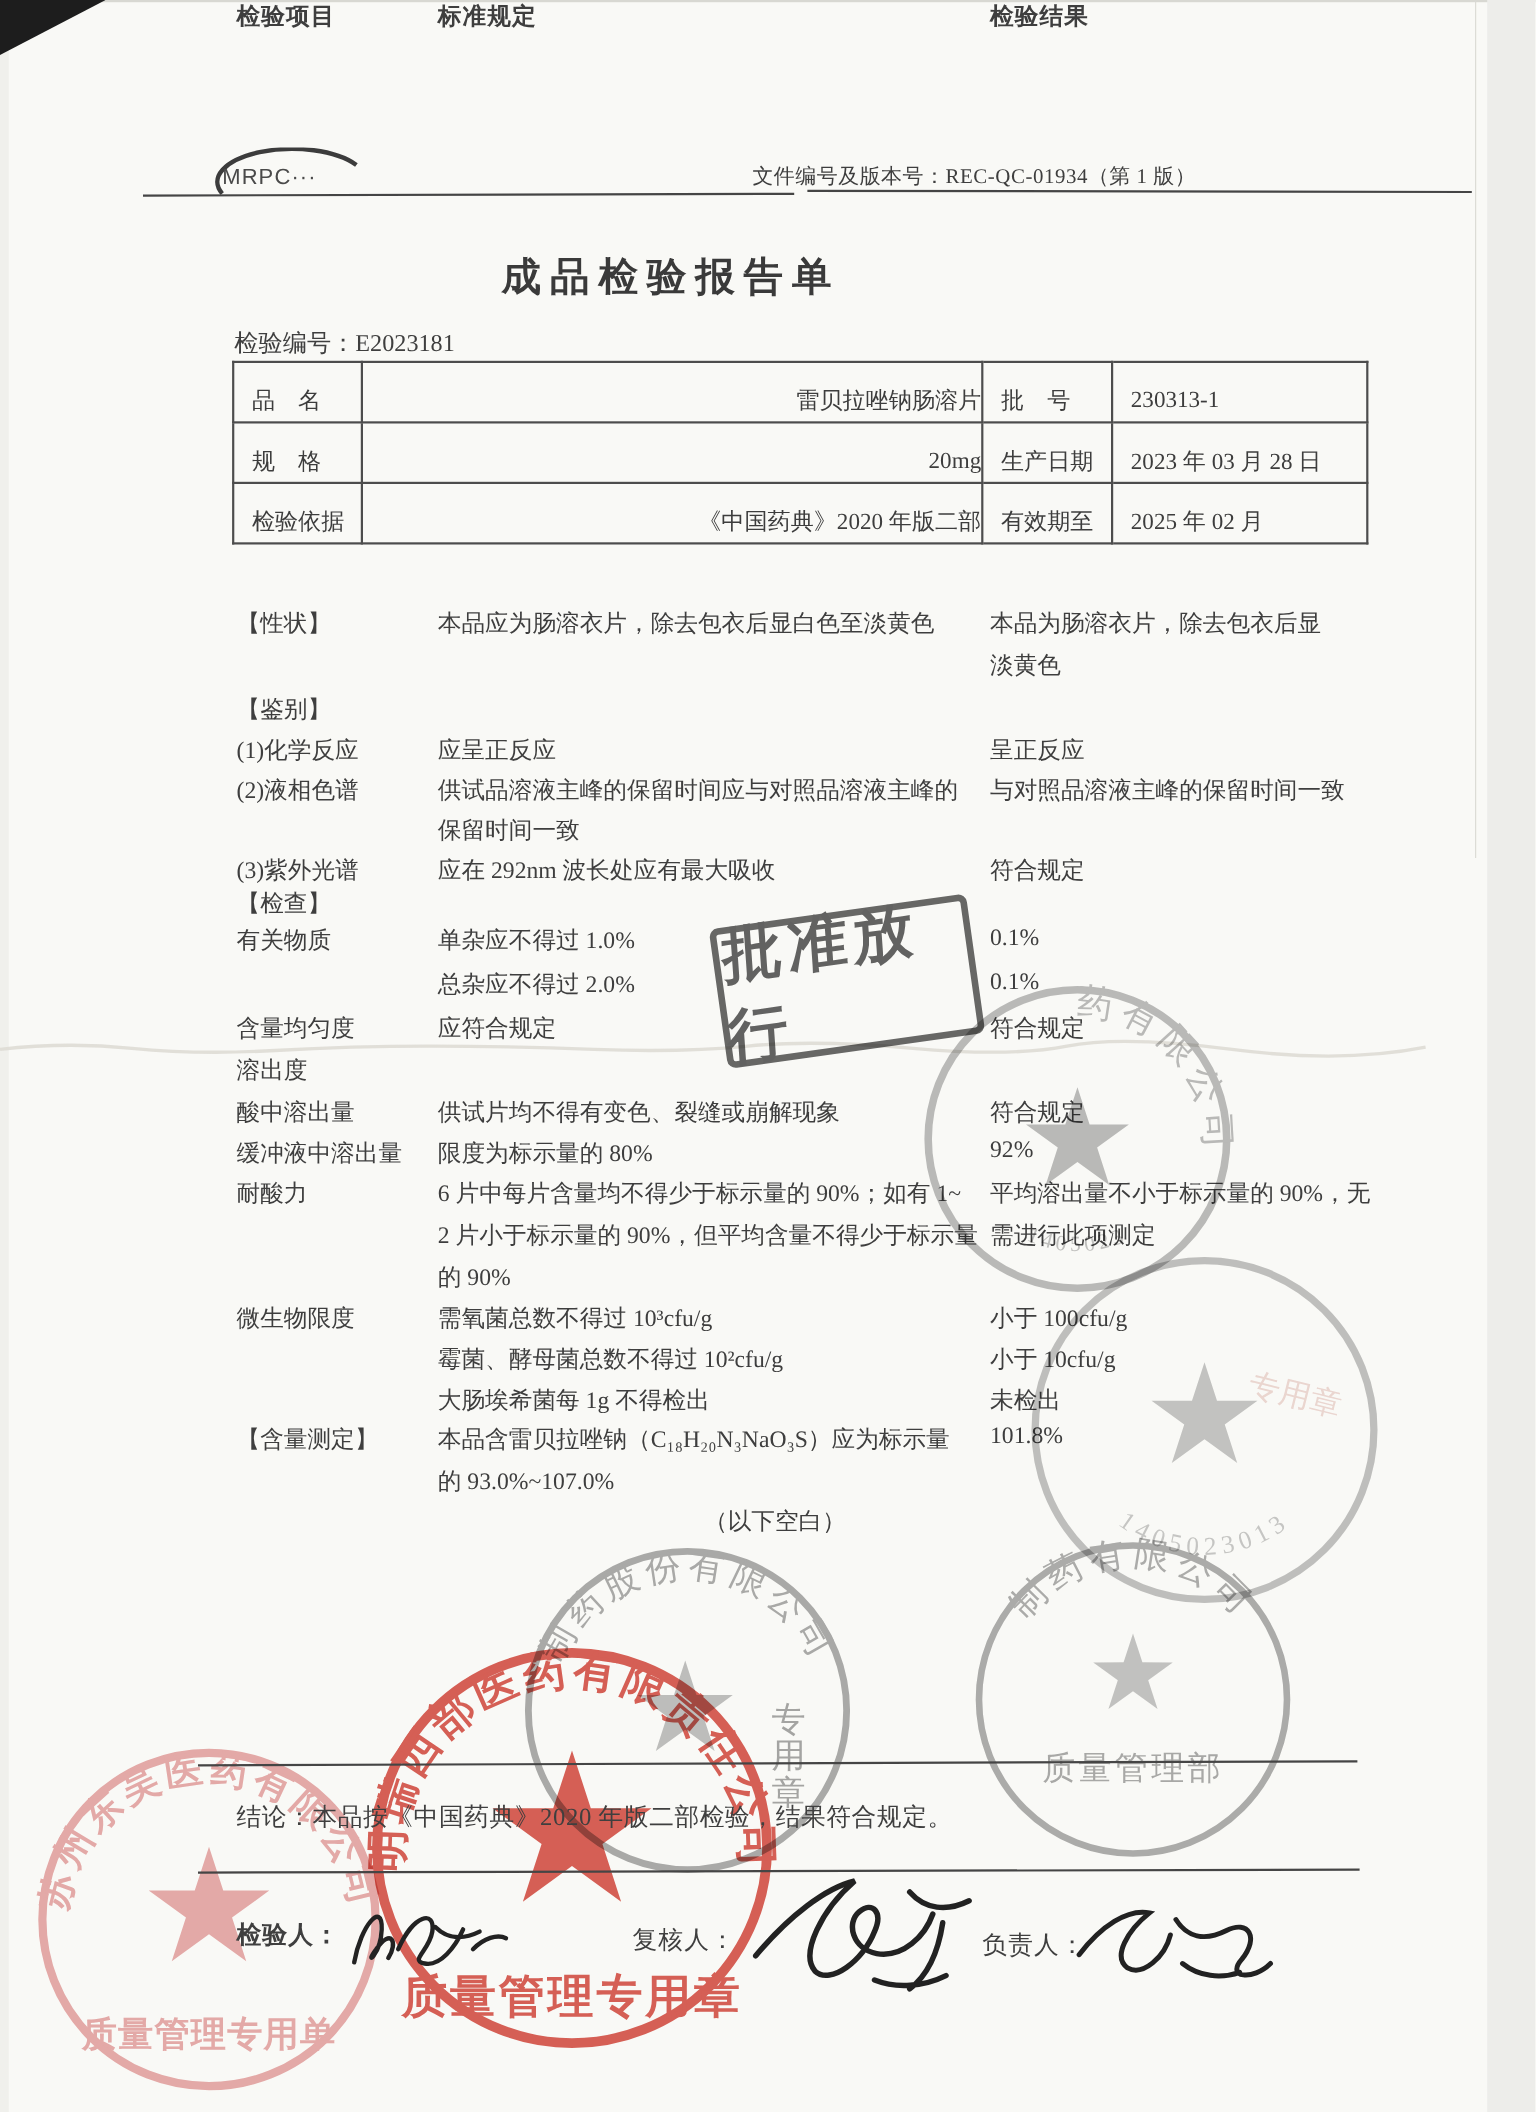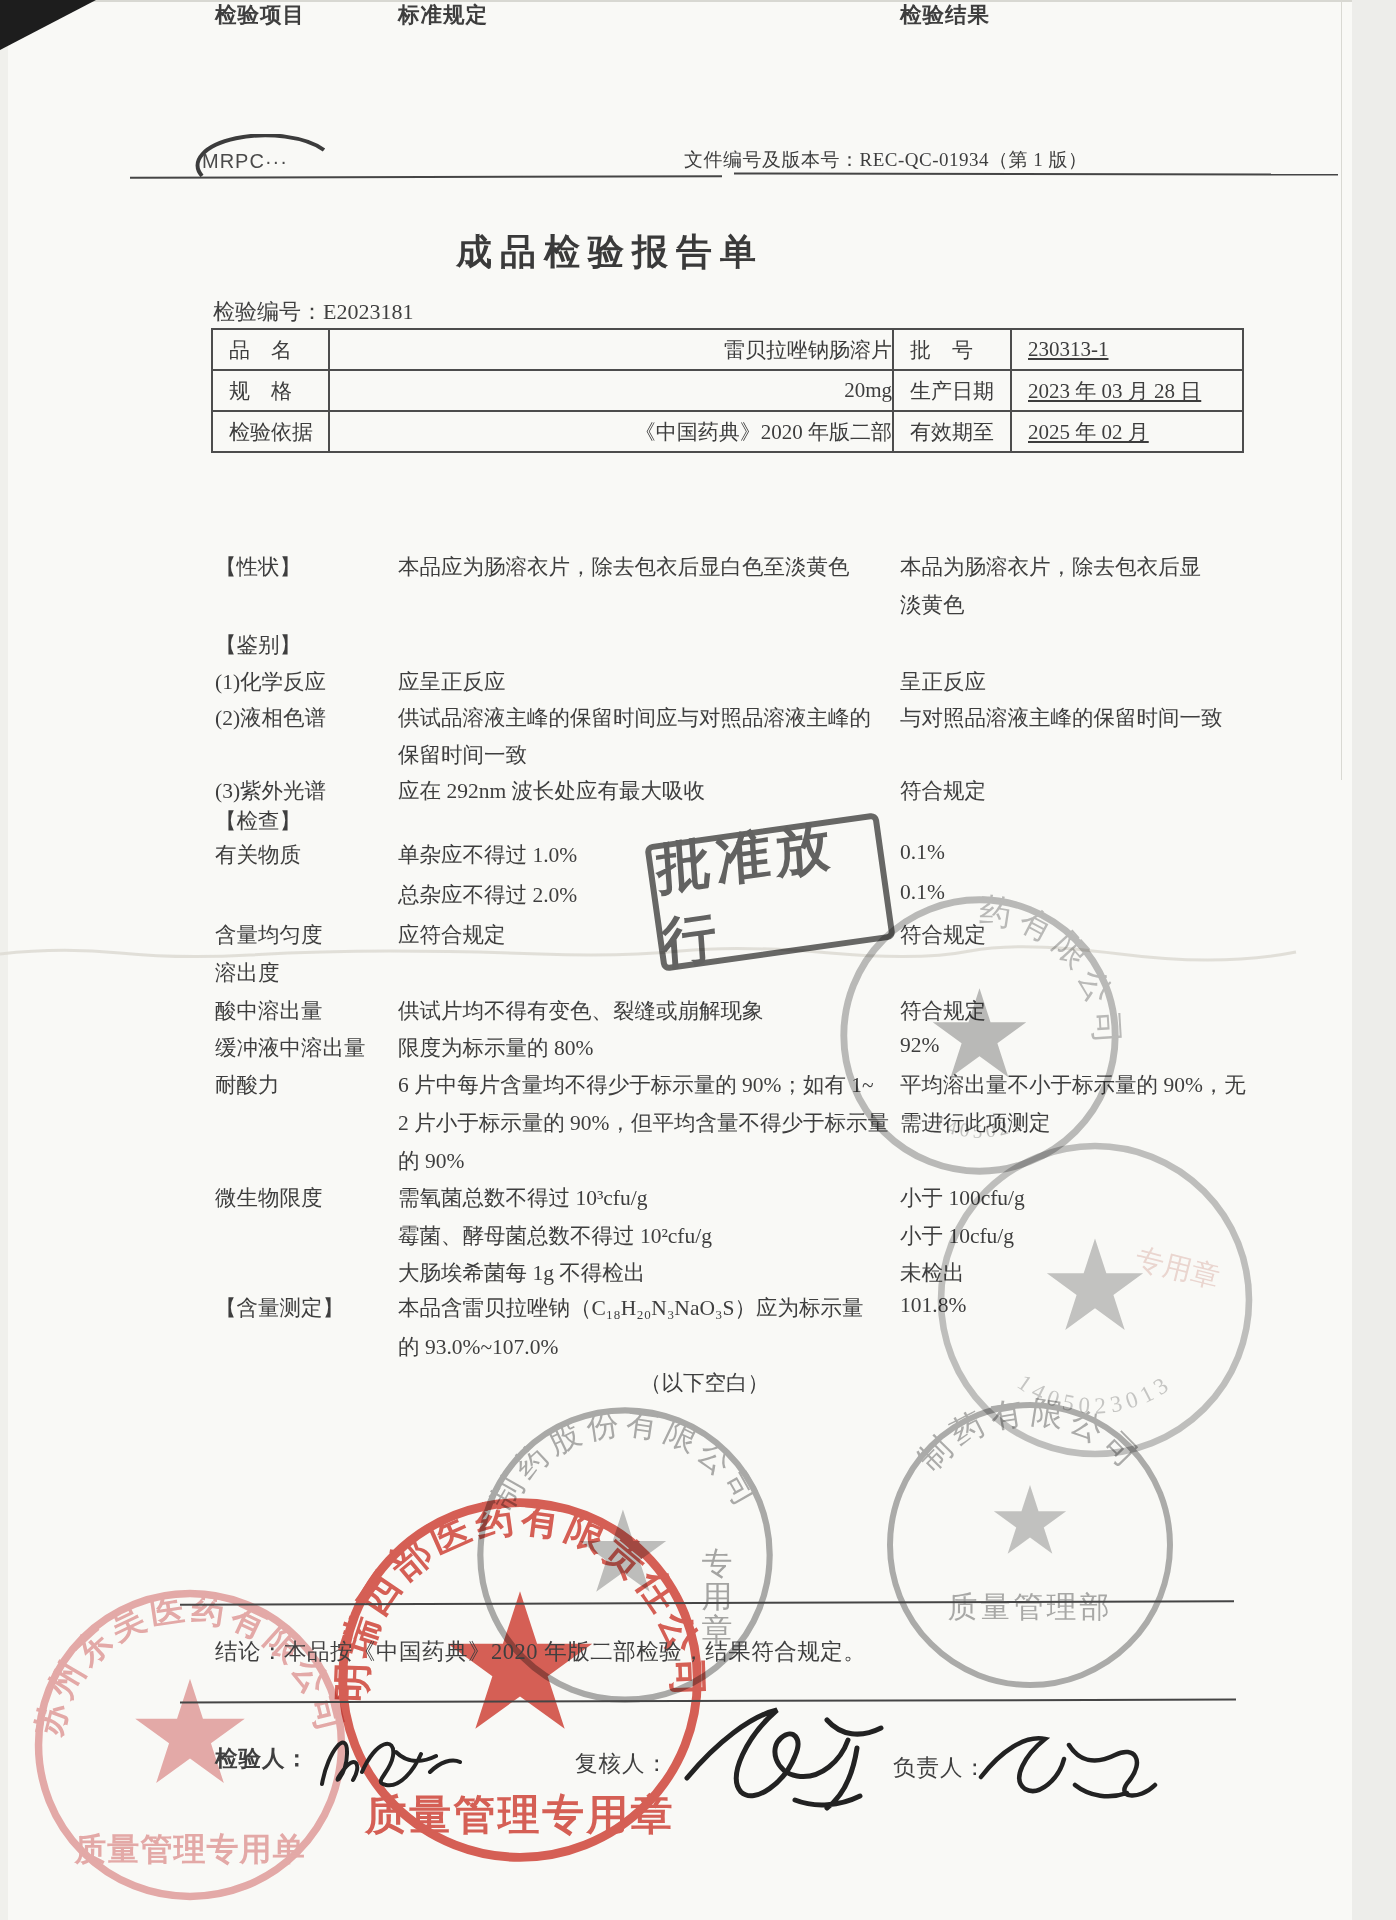--- a/index.html
+++ b/index.html
@@ -25,25 +25,25 @@
     font-family:"Liberation Sans","DejaVu Sans",sans-serif;}
   .doc-code{left:684px;top:147px;font-size:19px;color:#3e3e3e;letter-spacing:.5px;}
   .rule{height:2px;background:#454545;}
   .rule1{left:130px;top:176px;width:592px;transform:rotate(-.15deg);}
   .rule2{left:734px;top:173px;width:604px;transform:rotate(.1deg);}
   .title{left:456px;top:228px;font-size:36px;font-weight:600;letter-spacing:8px;color:#3a3a3a;}
   .report-no{left:213px;top:297px;font-size:22px;}
   
   table.info{position:absolute;left:211px;top:328px;border-collapse:collapse;table-layout:fixed;}
   table.info td{border:2px solid #4d4d4d;height:39px;font-size:21px;color:#3d3d3d;
-    padding:0 0 0 16px;overflow:hidden;white-space:nowrap;}
+    padding:14px 0 0 16px;overflow:hidden;white-space:nowrap;}
   td.c-label{width:99px;}
   td.c-value{width:546px;padding-left:22px;text-align:right;}
   td.c-rlabel{width:100px;}
-  td.c-rvalue{width:214px;padding-left:18px;text-decoration:underline;}
+  td.c-rvalue{width:214px;padding-left:18px;}
   
   .res-head span,.result-line span{position:absolute;white-space:nowrap;font-size:21.5px;color:#3e3e3e;}
   .res-head{left:0;top:506px;width:1396px;height:0;}
   .col-item{left:215px;}
   .col-spec{left:398px;}
   .col-result{left:900px;}
   .res-head span{font-weight:600;letter-spacing:1px;}
   
   .approval{left:652px;top:828px;width:224px;height:116px;
     border:6px solid #4e4e4e;border-radius:8px;

